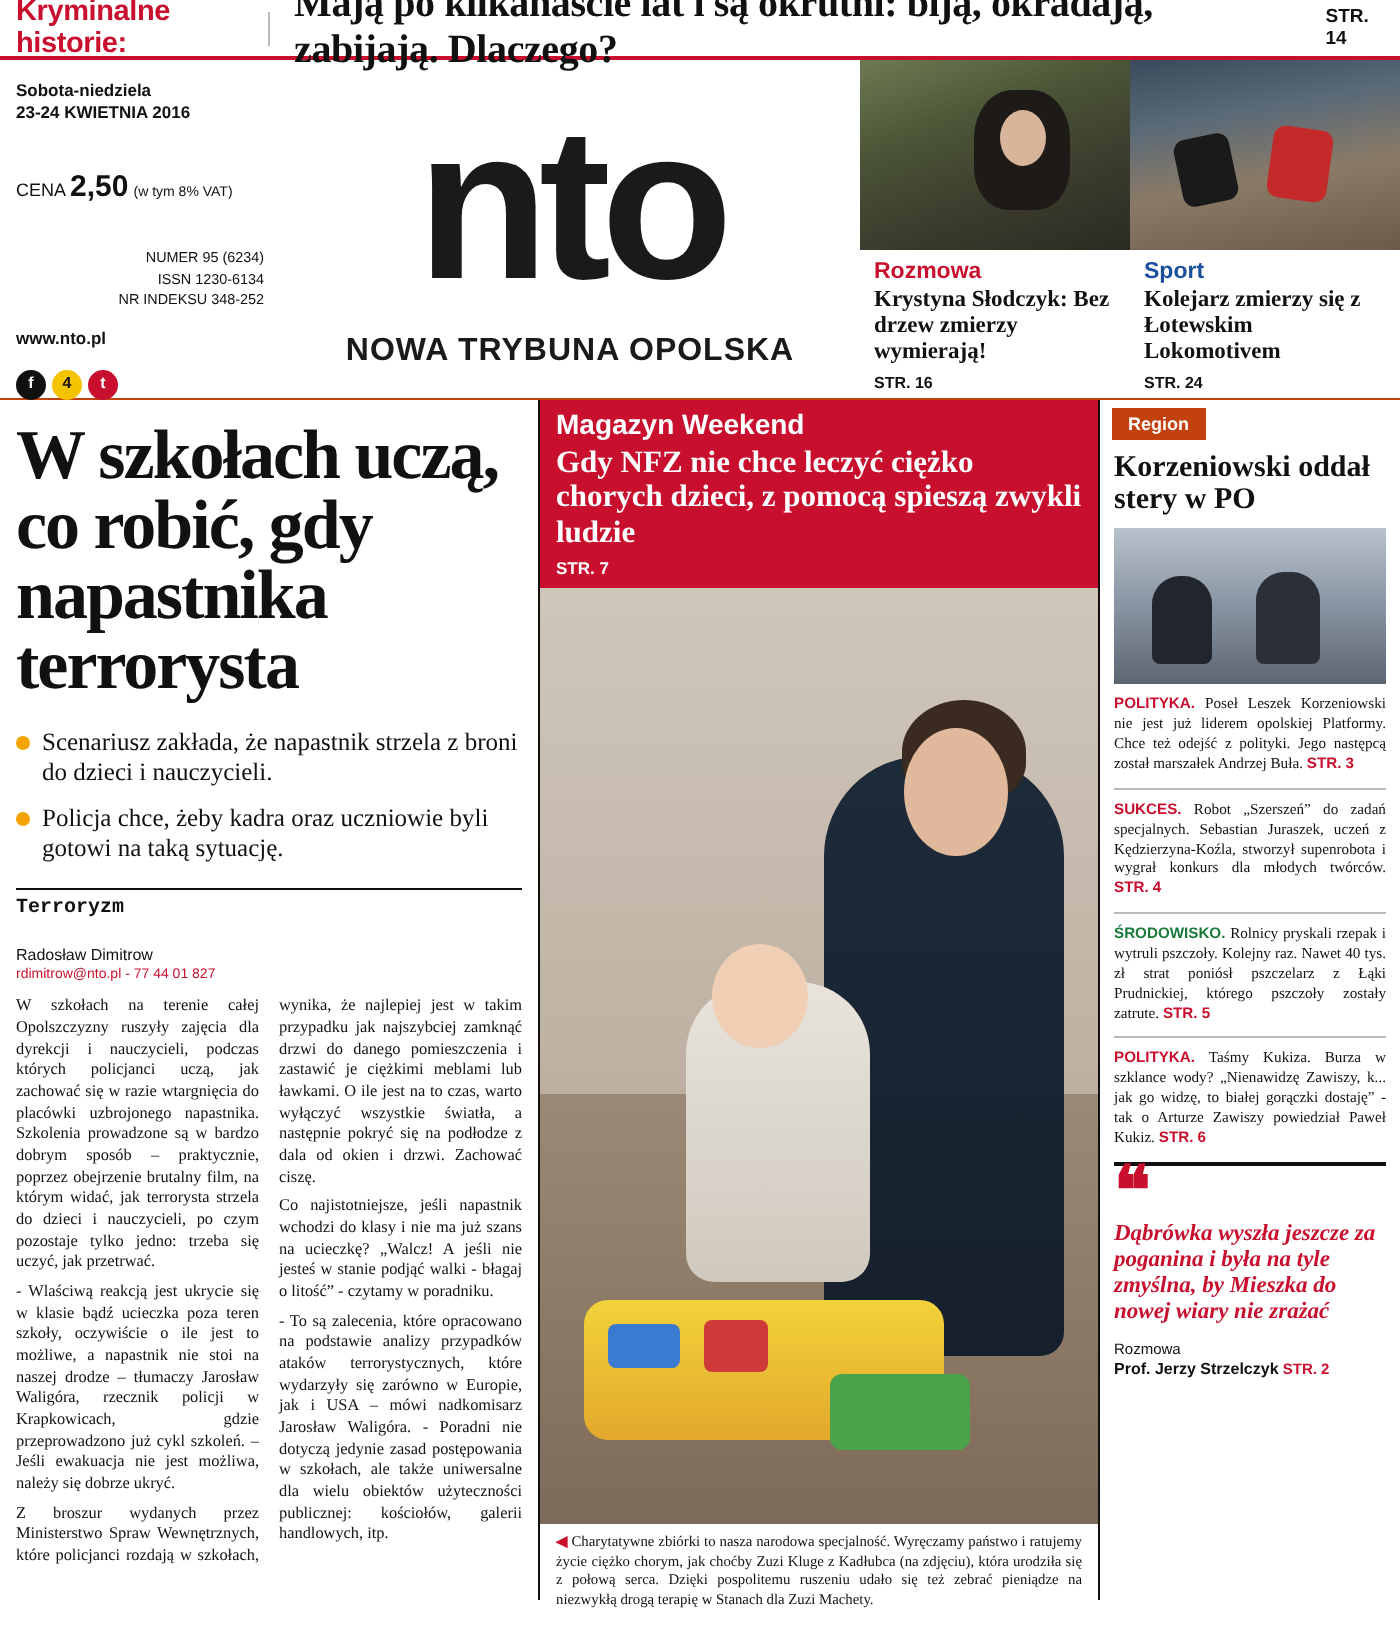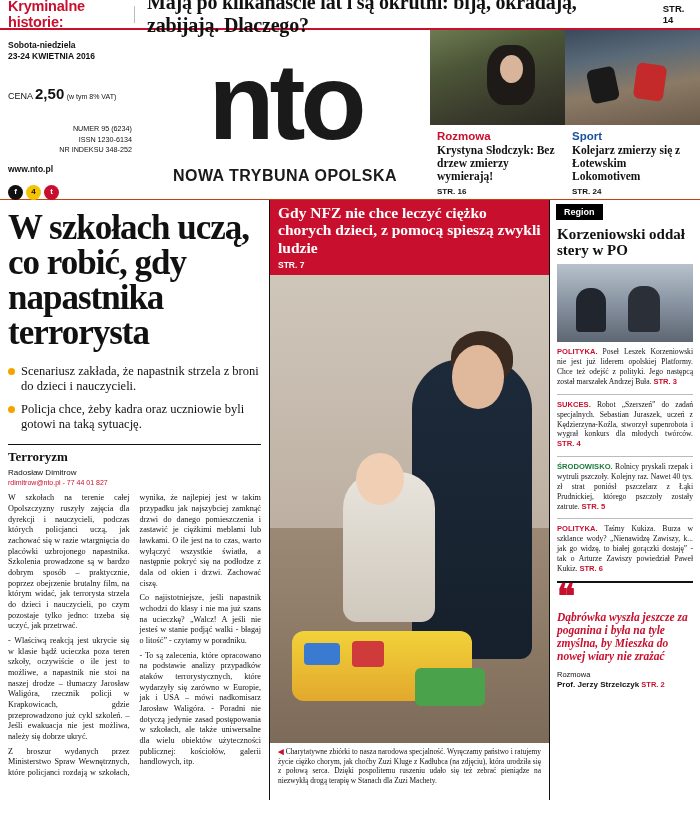--- a/index.html
+++ b/index.html
@@ -120,22 +120,22 @@
   .bullets { margin-top: 14px; }
   .bullet {
     display: flex; gap: 6px; margin-bottom: 8px;
     font-family:"Liberation Serif", serif; font-size: 12.5px; line-height: 1.2; color:#111;
   }
   .bullet .dot {
     width:7px;height:7px;border-radius:50%;background:#f4a300;flex:none;margin-top:4px;
   }
   .rule-thin { height:1px; background:#111; margin: 12px 0 4px 0; }
   .section-tag {
-    font-family:Liberation Serif, serif; font-weight: bold;
-    font-size: 13px; color:#111; margin-bottom: 3px;
+    font-family:Liberation Mono, monospace; font-weight: bold;
+    font-size: 10px; color:#111; margin-bottom: 13px;
   }
   .byline {
     font-family:"Liberation Sans", sans-serif; font-size: 8px; color:#111;
     line-height:1.3; margin-bottom: 6px;
   }
   .byline .mail { color:#c8102e; font-size:7px; }
   .body-cols {
     column-count: 2; column-gap: 10px; column-rule: 0;
     font-family:"Liberation Serif", serif; font-size: 8.2px;
     line-height: 1.3; text-align: justify; color:#111;
@@ -203,21 +203,21 @@
     background:#4aa34a; border-radius:6px;
   }
   .mag-caption {
     padding: 4px 8px; font-family:"Liberation Serif", serif;
     font-size: 7.4px; line-height: 1.3; color:#111; text-align: justify;
   }
   .mag-caption .tri { color:#c8102e; font-weight:bold; }
 
   
   .region-tab {
-    background:#000000; color:#fff; font-family:"Liberation Sans", sans-serif;
+    background:#c2410c; color:#fff; font-family:"Liberation Sans", sans-serif;
     font-weight:bold; font-size: 9px; padding: 3px 8px; display:inline-block;
     margin: 4px 0 0 6px;
   }
   .rc-pad { padding: 0 7px; }
   .rc-title {
     font-family:"Liberation Serif", serif; font-weight:bold;
     font-size: 15px; line-height: 1.08; color:#111; margin: 6px 0 6px 0;
   }
   .rc-photo {
     height: 78px; margin-bottom: 5px;
@@ -339,20 +339,21 @@
         <p>- Wlaściwą reakcją jest ukrycie się w klasie bądź ucieczka poza teren szkoły, oczywiście o ile jest to możliwe, a napastnik nie stoi na naszej drodze – tłumaczy Jarosław Waligóra, rzecznik policji w Krapkowicach, gdzie przeprowadzono już cykl szkoleń. – Jeśli ewakuacja nie jest możliwa, należy się dobrze ukryć.</p>
         <p>Z broszur wydanych przez Ministerstwo Spraw Wewnętrznych, które policjanci rozdają w szkołach, wynika, że najlepiej jest w takim przypadku jak najszybciej zamknąć drzwi do danego pomieszczenia i zastawić je ciężkimi meblami lub ławkami. O ile jest na to czas, warto wyłączyć wszystkie światła, a następnie pokryć się na podłodze z dala od okien i drzwi. Zachować ciszę.</p>
         <p>Co najistotniejsze, jeśli napastnik wchodzi do klasy i nie ma już szans na ucieczkę? „Walcz! A jeśli nie jesteś w stanie podjąć walki - błagaj o litość” - czytamy w poradniku.</p>
         <p>- To są zalecenia, które opracowano na podstawie analizy przypadków ataków terrorystycznych, które wydarzyły się zarówno w Europie, jak i USA – mówi nadkomisarz Jarosław Waligóra. - Poradni nie dotyczą jedynie zasad postępowania w szkołach, ale także uniwersalne dla wielu obiektów użyteczności publicznej: kościołów, galerii handlowych, itp.</p>
 
       </div>
     </div>
 
     <div class="col-mid">
       <div class="mag-head">
+        <div class="mag-kicker">Magazyn Weekend</div>
         <div class="mag-title">Gdy NFZ nie chce leczyć ciężko chorych dzieci, z pomocą spieszą zwykli ludzie</div>
         <div class="mag-page">STR. 7</div>
       </div>
       <div class="mag-photo">
         <div class="mp-wall"></div>
         <div class="mp-floor"></div>
         <div class="mp-woman"></div>
         <div class="mp-hair"></div>
         <div class="mp-head"></div>
         <div class="mp-child"></div>

